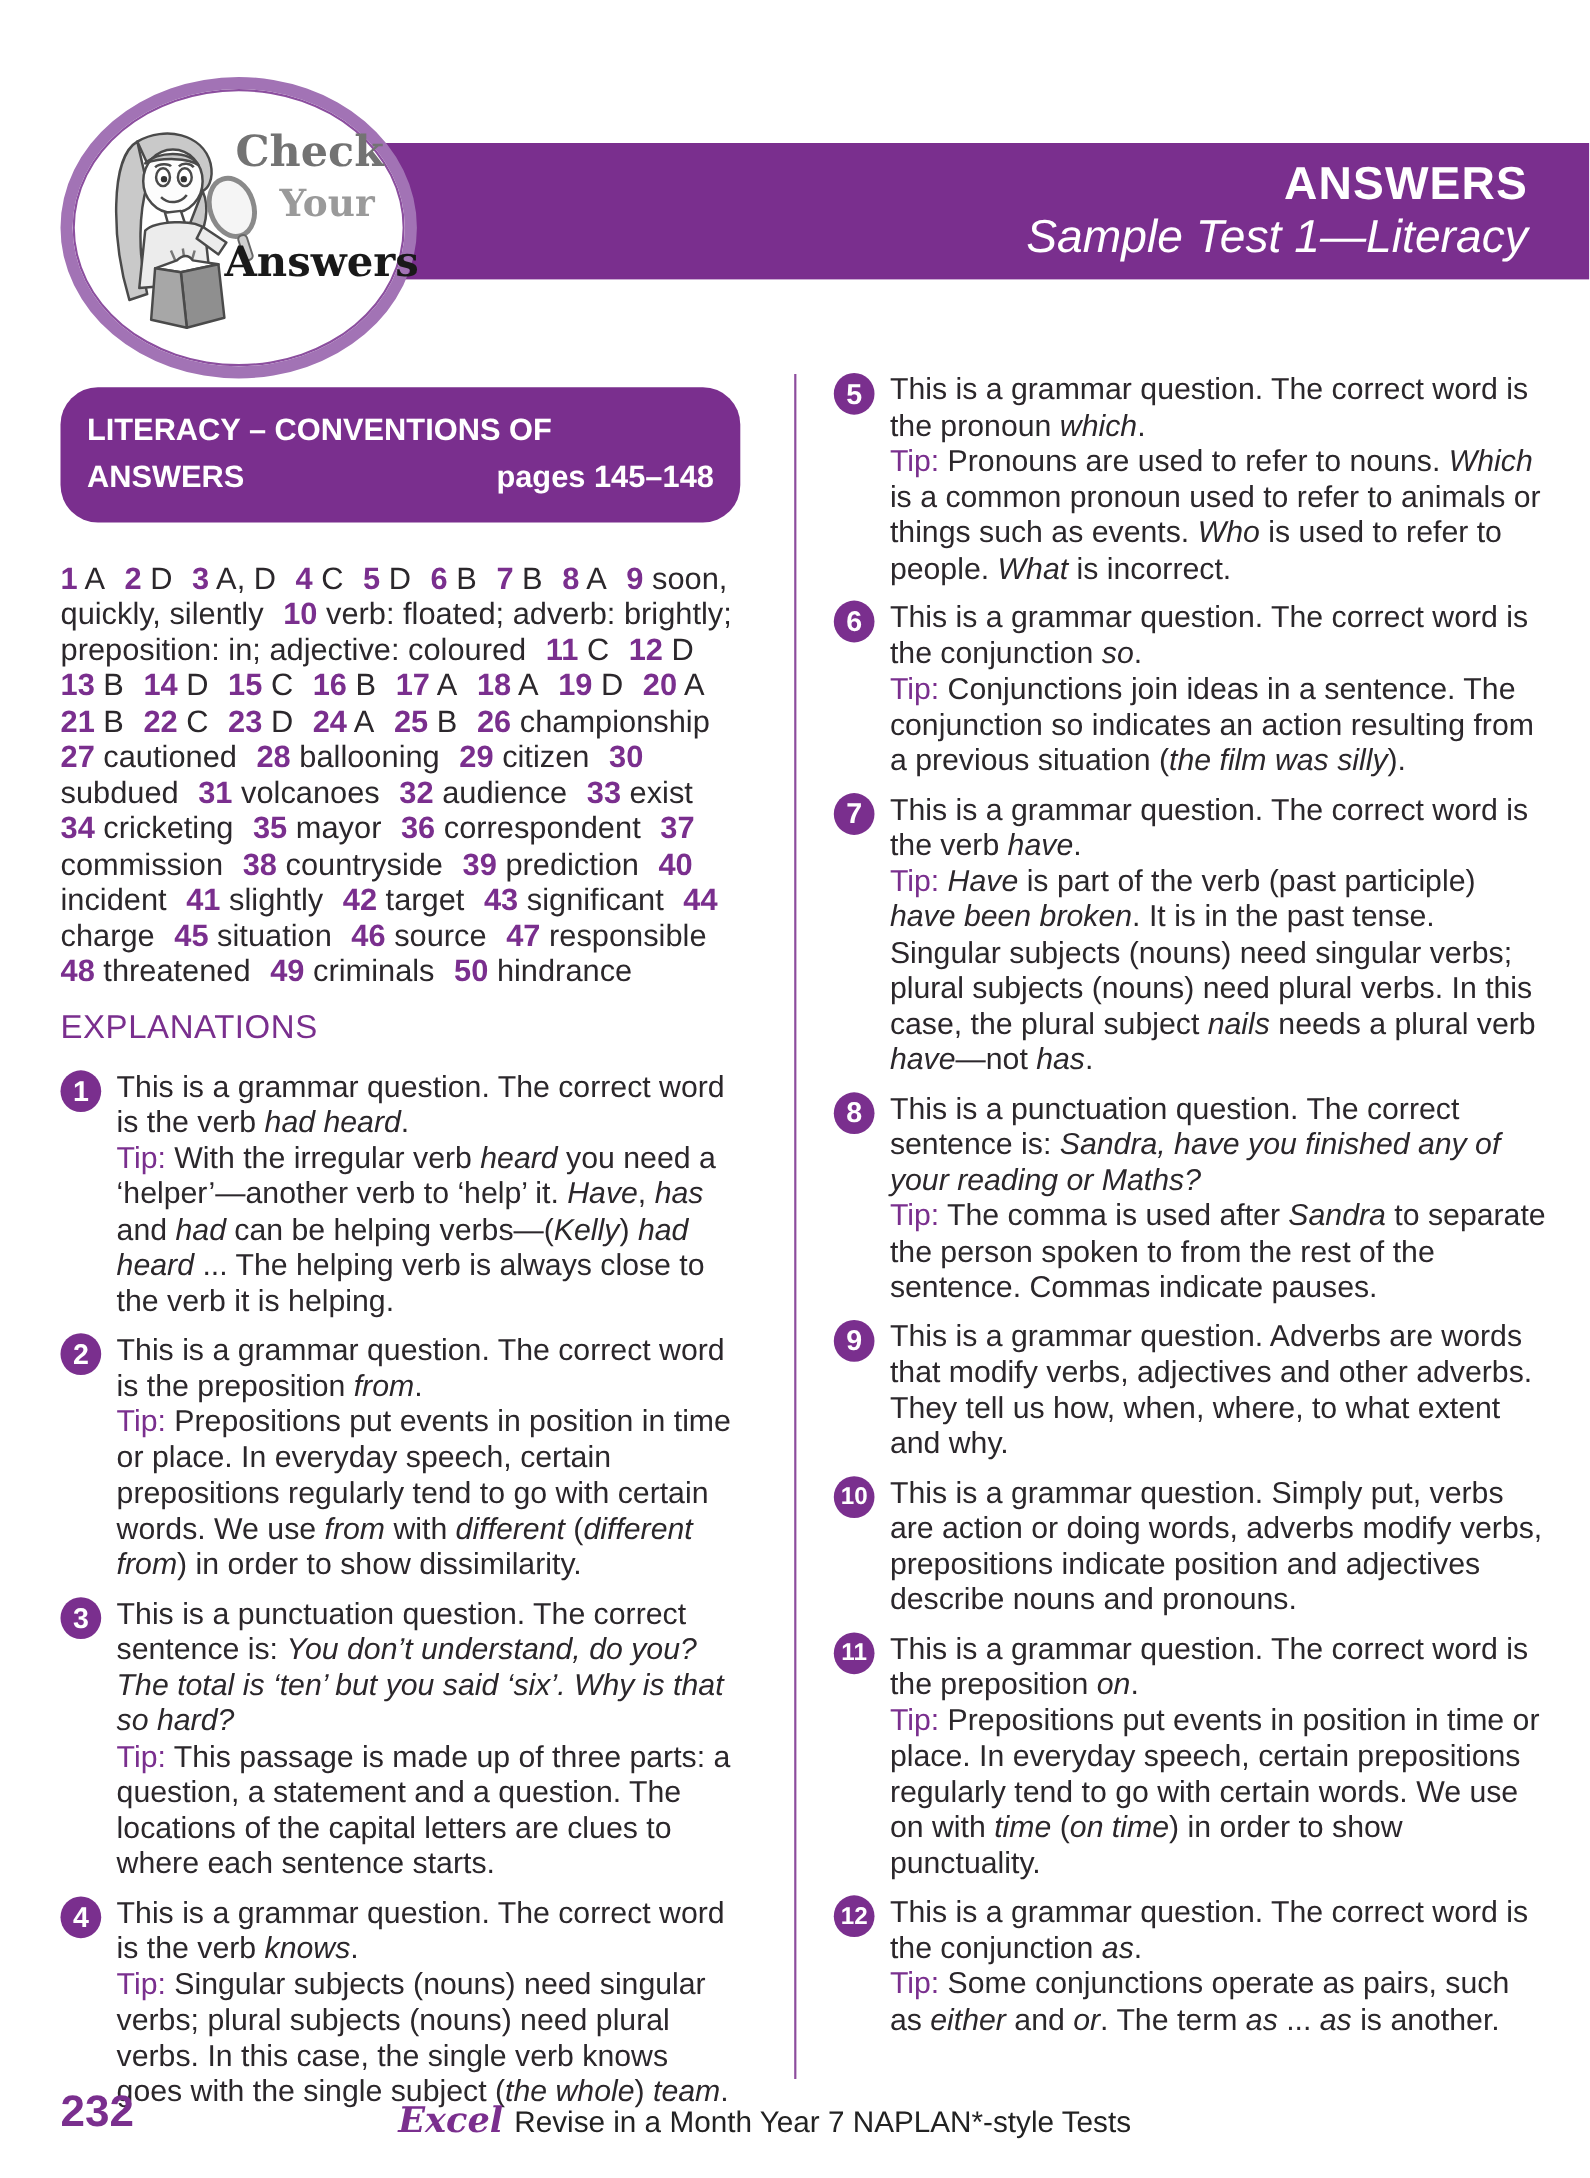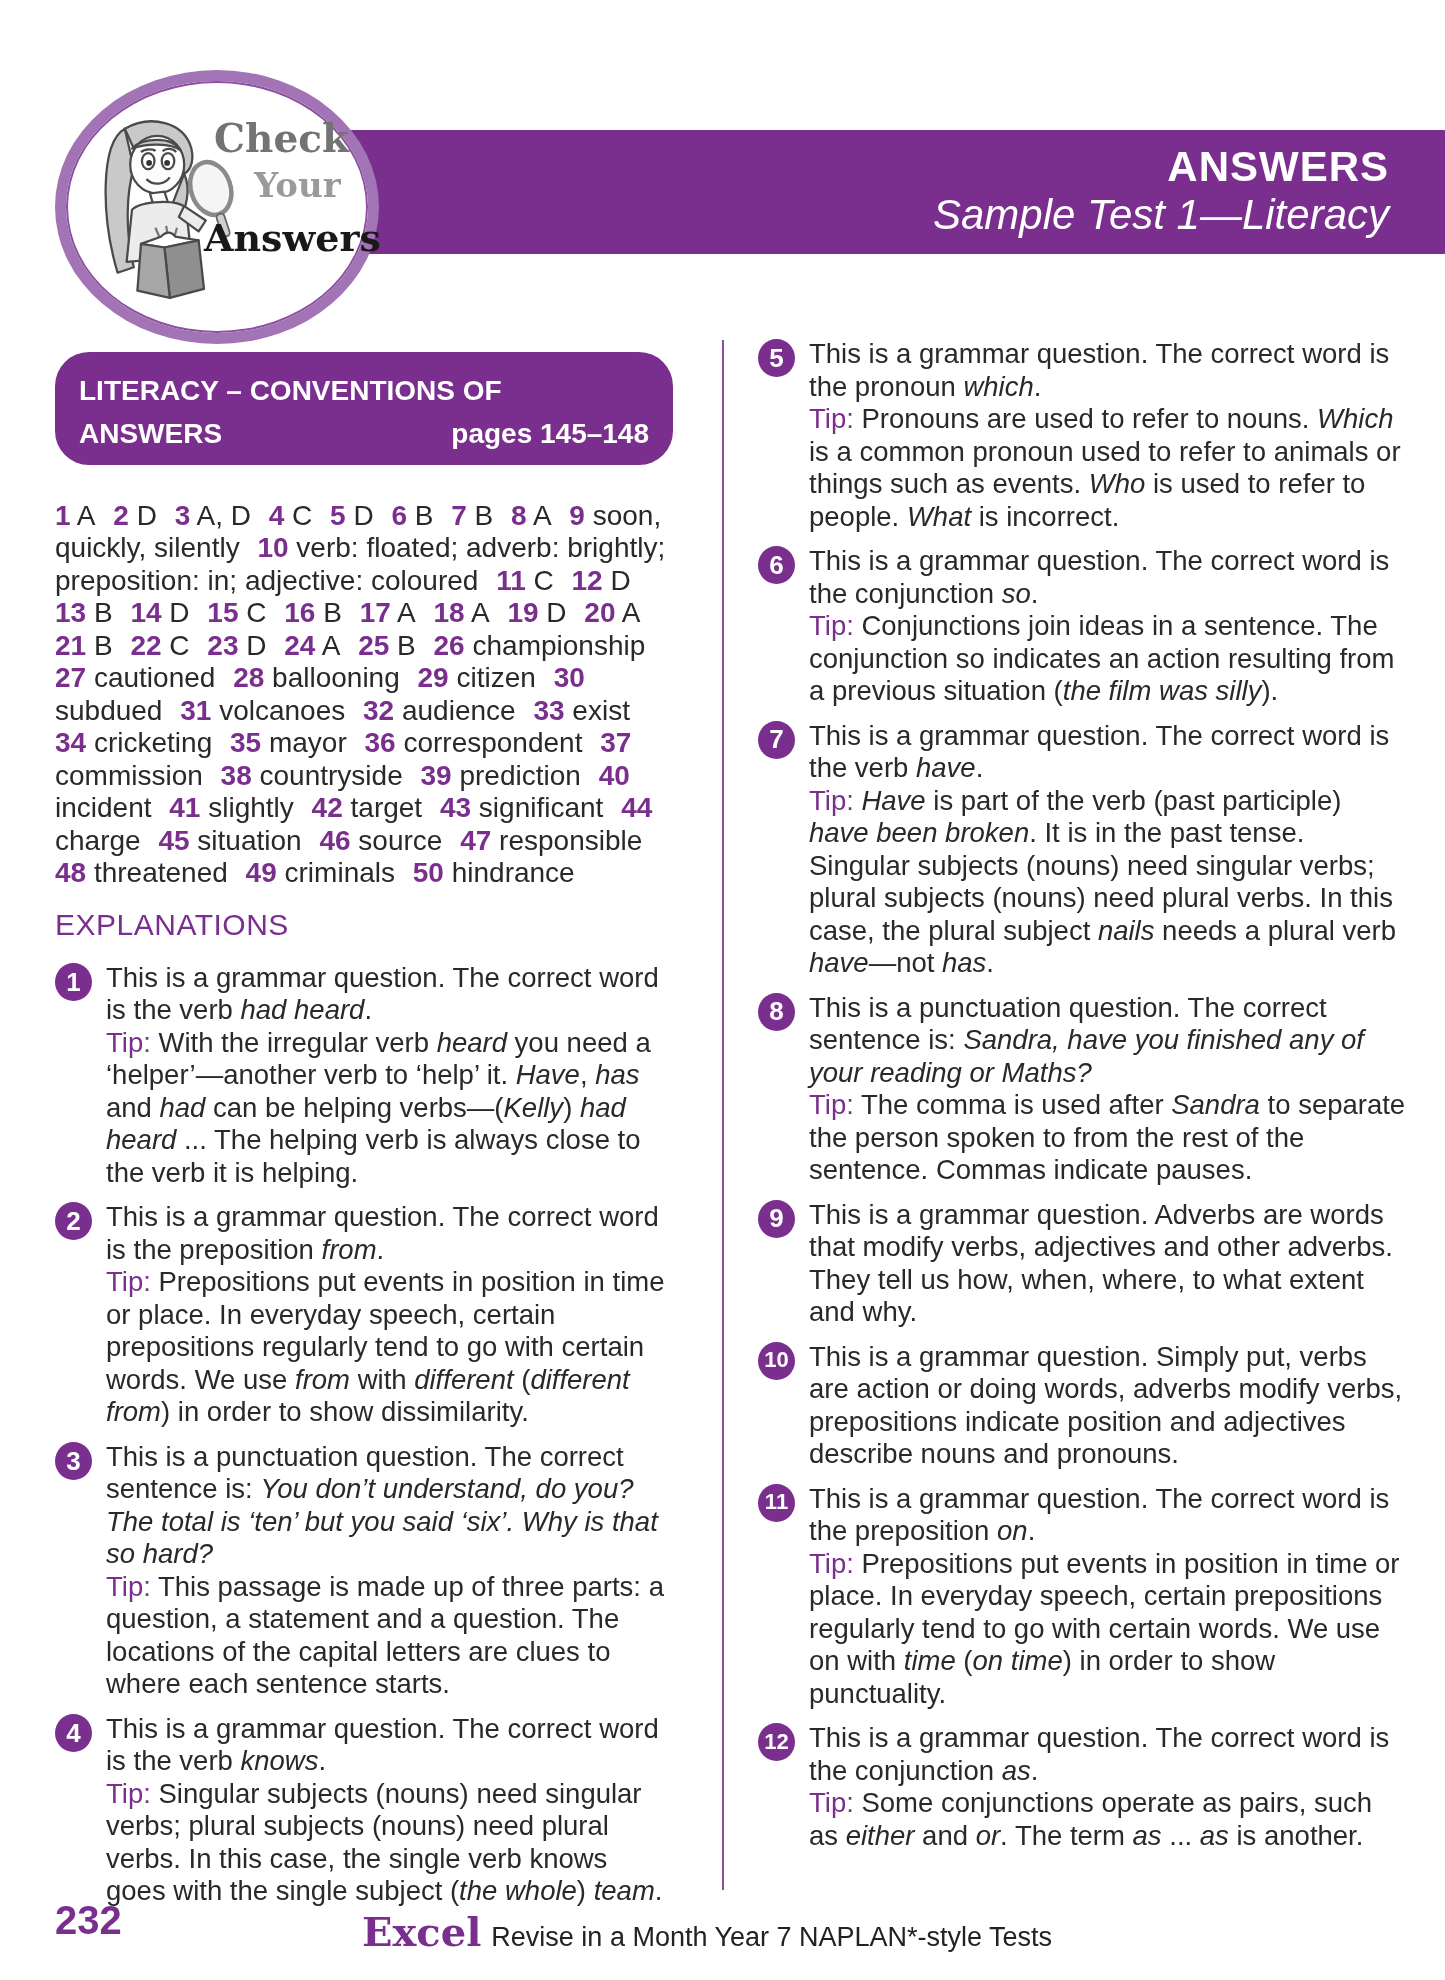--- a/index.html
+++ b/index.html
@@ -22,21 +22,21 @@
   .logo-your{left:188px;top:84px;font-size:34px;color:#9a9a9a;}
   .logo-answers{left:138px;top:134px;font-size:38px;color:#191919;}
   .girl-svg{position:absolute;left:12px;top:26px;width:180px;height:200px;}
 
   
   .col-left{position:absolute;left:55px;top:352px;width:618px;}
   .col-right{position:absolute;left:758px;top:338px;width:650px;}
   .divider{position:absolute;left:722px;top:340px;width:2px;height:1550px;background:#8d4d9d;}
 
   
-  .section-box{background:#7a2f8e;color:#fff;border-radius:34px;padding:17px 24px 9px 24px;
+  .section-box{background:#7a2f8e;color:#fff;border-radius:34px;padding:17px 24px 19px 24px;
                font-weight:bold;font-size:28px;line-height:1.55;}
   .sb-line2{display:flex;justify-content:space-between;}
 
   
   .answer-key{margin-top:35px;font-size:28px;line-height:32.5px;}
   .ak-pair{margin-right:10px;}
   .ak-num{color:#7a2f8e;font-weight:bold;}
 
   
   .expl-heading{color:#7a2f8e;font-size:30px;margin:18px 0 20px 0;letter-spacing:0.5px;}
@@ -45,22 +45,22 @@
          font-weight:bold;font-size:26px;display:flex;align-items:center;justify-content:center;
          margin-top:1px;}
   .badge-sm{font-size:22px;}
   .expl-body{flex:1 1 auto;}
   .it{font-style:italic;}
   .tip{color:#7a2f8e;}
 
   
   .page-num{position:absolute;left:55px;top:1898px;font-size:40px;font-weight:bold;color:#7a2f8e;}
   .book-ref{position:absolute;left:362px;top:1908px;font-size:27px;color:#222;white-space:nowrap;}
-  .brand{font-family:"DejaVu Serif",serif;font-weight:bold;
-         font-size:40px;color:#7a2f8e;margin-right:10px;}
+  .brand{font-family:"DejaVu Serif",serif;font-weight:bold;font-style:italic;
+         font-size:32px;color:#7a2f8e;margin-right:10px;}
 </style>
 </head>
 <body>
 
 <div class="page">
 
   <div class="banner">
     <div class="banner-title">ANSWERS</div>
     <div class="banner-sub">Sample Test 1—Literacy</div>
   </div>

